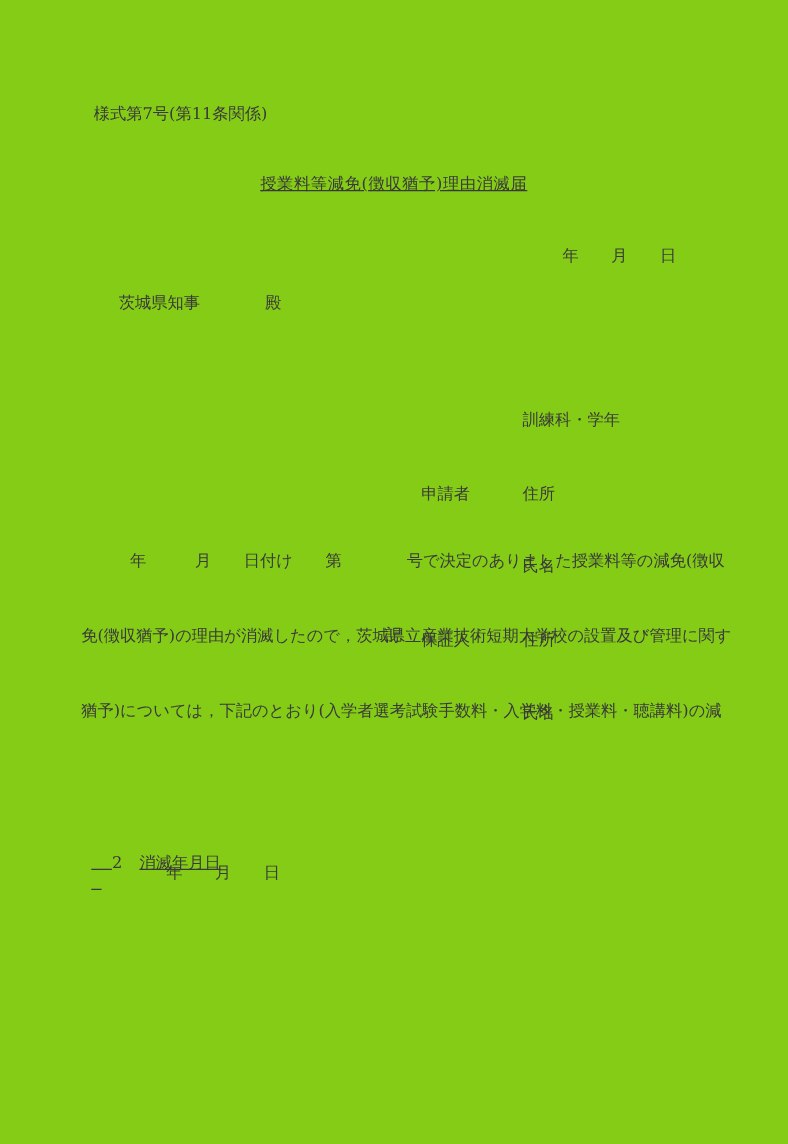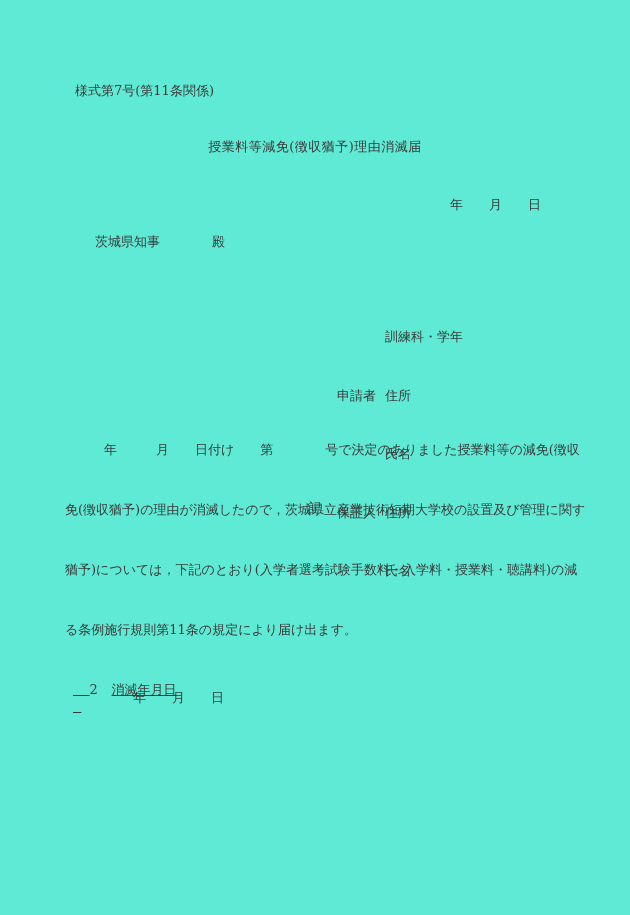--- a/index.html
+++ b/index.html
@@ -4,35 +4,35 @@
 <style>
   html, body {
     margin: 0;
     padding: 0;
     background: #fdfdfd;
   }
   .page {
     position: relative;
     width: 630px;
     height: 915px;
-    background: #5eead4;
+    background: #84cc16;
     font-family: "DejaVu Serif", "Liberation Serif", serif;
     font-size: 13px;
     color: #3a3a3a;
     overflow: hidden;
   }
   .abs { position: absolute; white-space: pre; }
   .form-number { left: 75px; top: 82px; }
-  .doc-title { left: 0; right: 0; top: 138px; text-align: center; letter-spacing: 0.5px; }
+  .doc-title { left: 0; right: 0; top: 138px; text-align: center; letter-spacing: 0.5px; text-decoration: underline; }
   .date-top { left: 450px; top: 196px; }
   .addressee { left: 95px; top: 233px; }
   .applicant-block { left: 337px; top: 288px; line-height: 19.5px; }
   .applicant-row { display: flex; }
   .applicant-row .label { display: inline-block; width: 48px; white-space: pre; }
-  .applicant-row .value { display: inline-block; white-space: pre; }
+  .applicant-row .value { display: inline-block; white-space: pre; margin-left: 33px; }
   .body-paragraph { left: 65px; top: 400px; width: 516px; line-height: 20px; }
   .body-line { white-space: pre; }
   .record-heading { left: 0; right: 0; top: 499px; text-align: center; }
   .item-1 { left: 73px; top: 537px; }
   .item-2 { left: 73px; top: 666px; text-decoration: underline; }
   .item-num { display: inline-block; width: 22px; }
   .item-2-date { left: 133px; top: 689px; }
 </style>
 </head>
 <body>
@@ -67,21 +67,20 @@
     <div class="applicant-row">
       <span class="label"></span>
       <span class="value">氏名</span>
     </div>
   </div>
 
   <div class="abs body-paragraph">
     <div class="body-line">　　　年　　　月　　日付け　　第　　　　号で決定のありました授業料等の減免(徴収</div>
     <div class="body-line">免(徴収猶予)の理由が消滅したので，茨城県立産業技術短期大学校の設置及び管理に関す</div>
     <div class="body-line">猶予)については，下記のとおり(入学者選考試験手数料・入学料・授業料・聴講料)の減</div>
-    <div class="body-line">る条例施行規則第11条の規定により届け出ます。</div>
   </div>
 
   <div class="abs record-heading">記</div>
 
 
   <div class="abs item-2">
     <span class="item-num">2</span><span>消滅年月日</span>
   </div>
 
   <div class="abs item-2-date">年　　月　　日</div>

